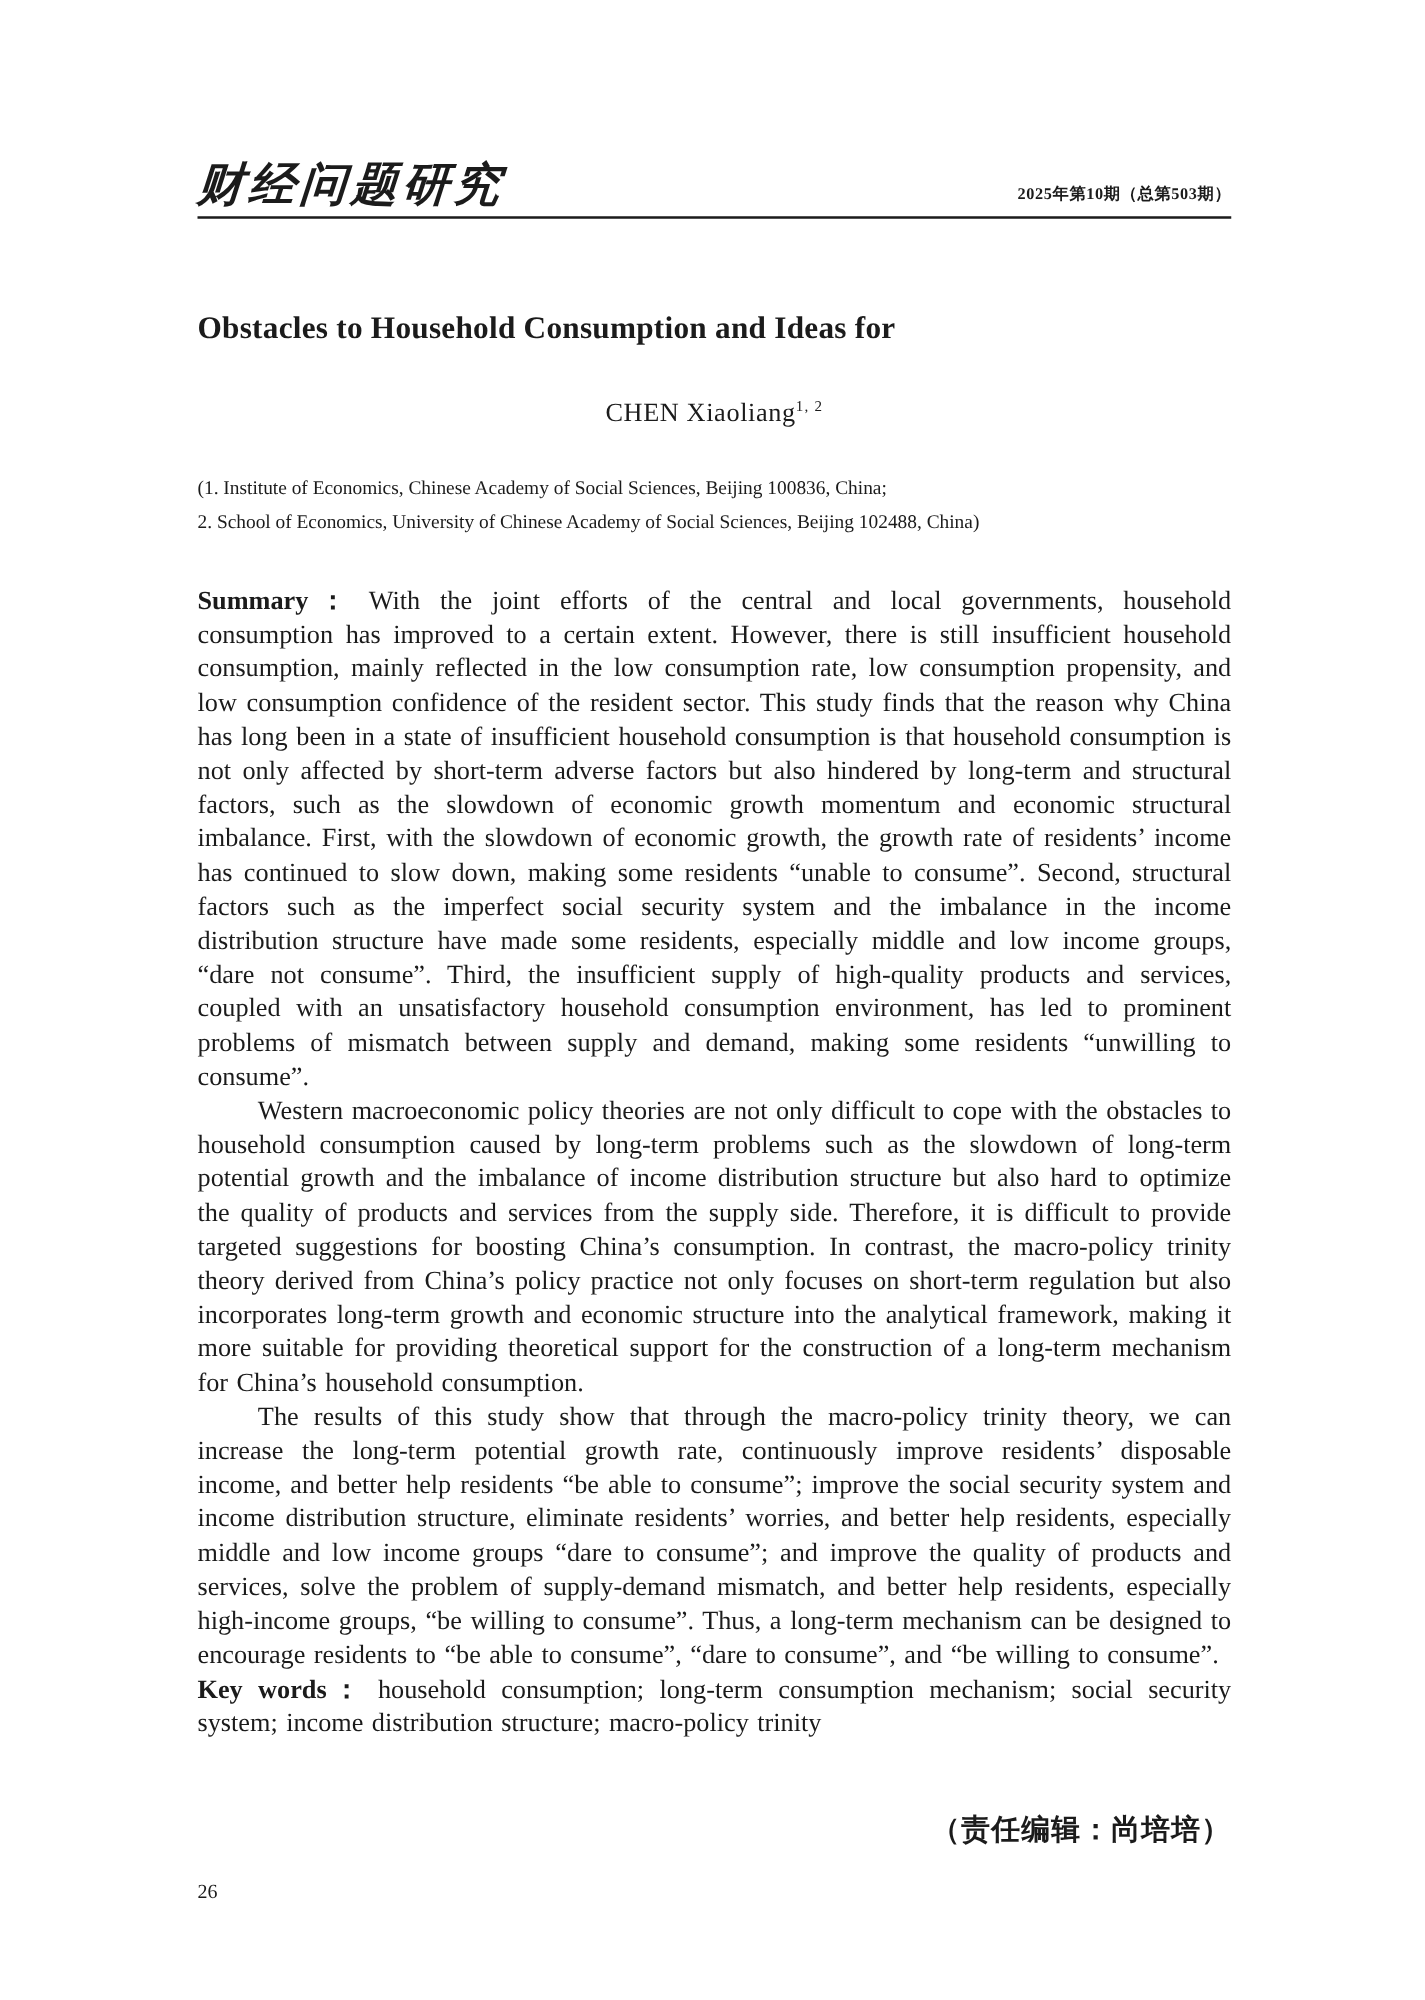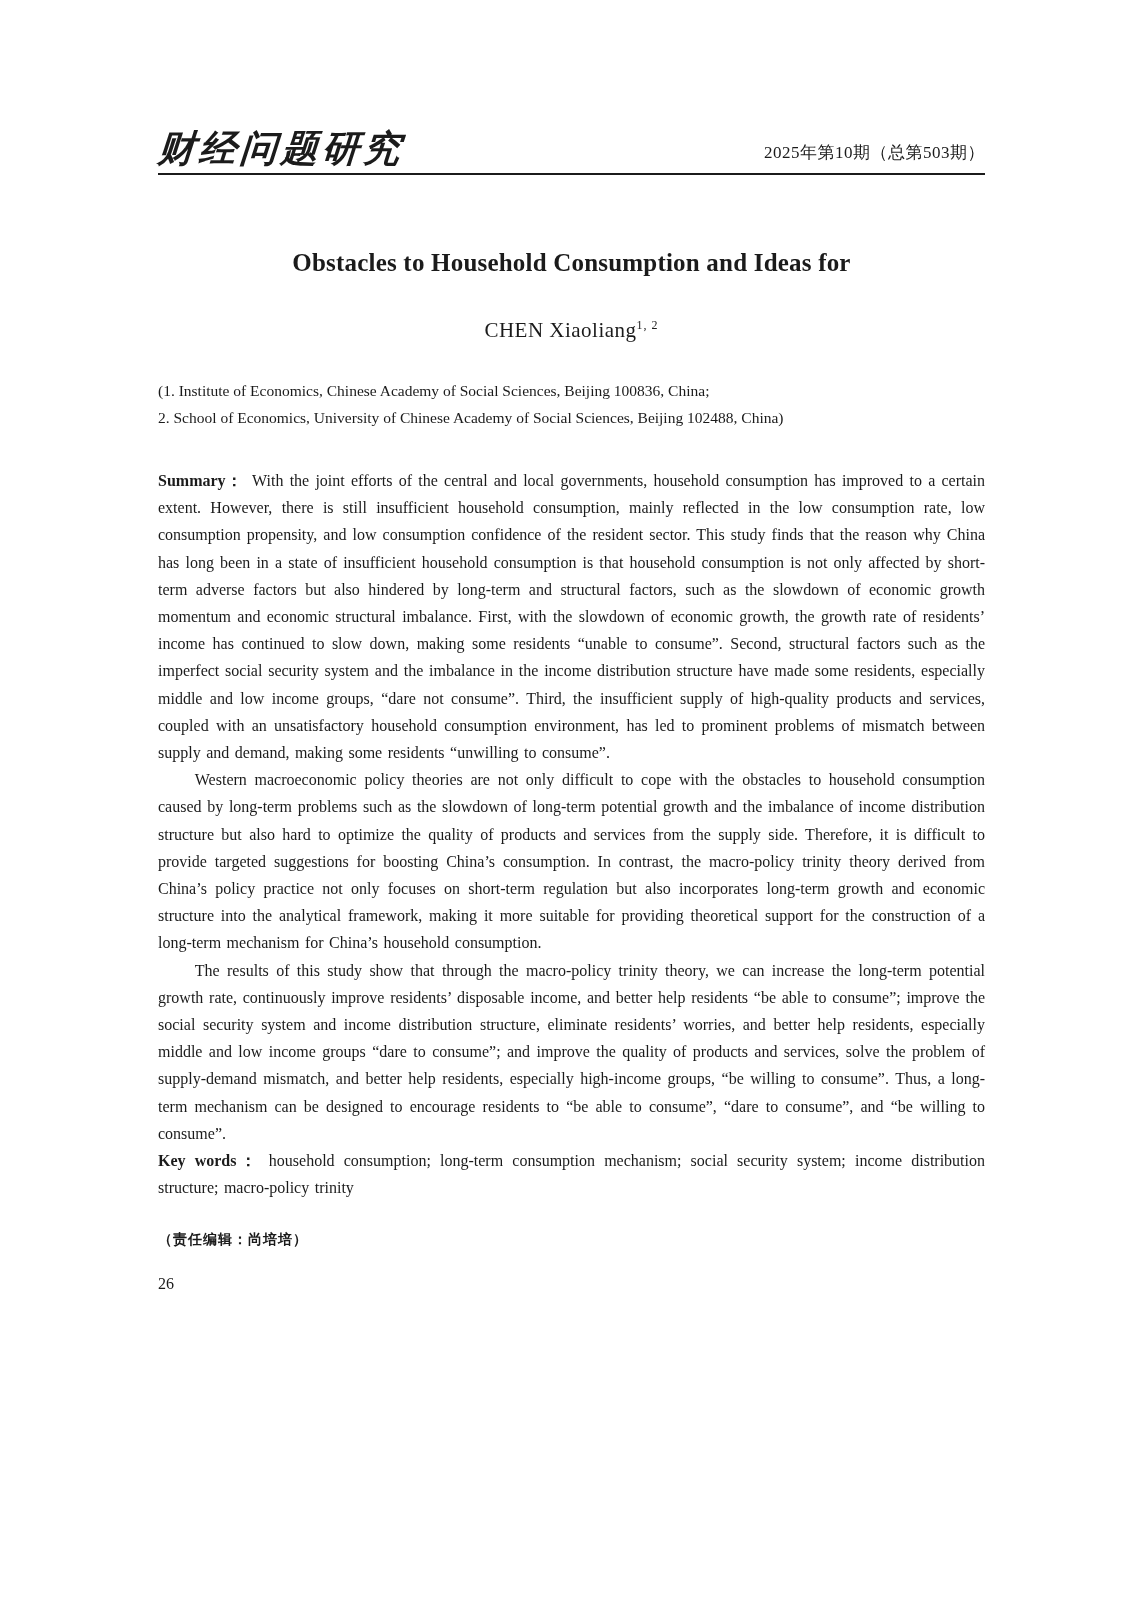--- a/index.html
+++ b/index.html
@@ -30,29 +30,29 @@
   .journal-logo {
     font-size: 37px;
     font-weight: 900;
     font-style: italic;
     letter-spacing: 4px;
     transform: skewX(-4deg);
     line-height: 1;
     white-space: nowrap;
   }
   .issue-info {
-    font-size: 17px;
+    font-size: 13px;
     letter-spacing: 0.5px;
     padding-bottom: 3px;
     white-space: nowrap;
+    font-weight: bold;
   }
   
   .article-title {
     margin-top: 68px;
-    text-align: center;
     font-size: 25px;
     font-weight: bold;
     line-height: 39px;
     letter-spacing: 0.2px;
   }
   .author-line {
     margin-top: 36px;
     text-align: center;
     font-size: 21px;
     letter-spacing: 0.5px;
@@ -63,39 +63,40 @@
   }
   .affiliations {
     margin-top: 34px;
     text-align: left;
     font-size: 15.5px;
     line-height: 27px;
   }
   
   .body-text {
     margin-top: 36px;
-    font-size: 16px;
+    font-size: 21px;
     line-height: 27.2px;
     text-align: justify;
     word-spacing: 1.5px;
   }
   .body-text p {
     margin: 0;
   }
   .para-indent {
     text-indent: 2.3em;
   }
   .inline-label {
     font-weight: bold;
     margin-right: 9px;
   }
   
   .editor-note {
-    margin-top: 30px;
-    font-size: 14px;
+    margin-top: 56px;
+    text-align: right;
+    font-size: 23px;
     font-weight: 600;
     font-family: "Liberation Sans", "DejaVu Sans", sans-serif;
     letter-spacing: 1px;
   }
   .refs {
     margin-top: 28px;
     font-size: 16.5px;
     line-height: 28px;
   }
   .refs .doi-line {

